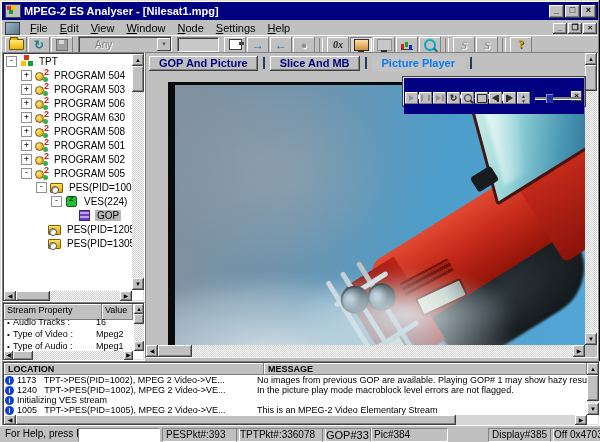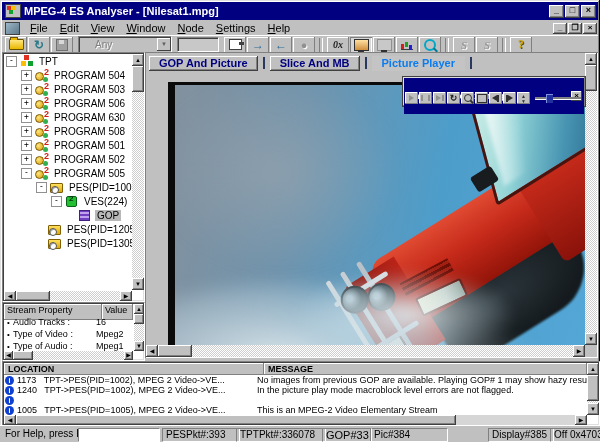--- a/index.html
+++ b/index.html
@@ -207,21 +207,21 @@
   .progress{position:absolute;top:2px;left:237px;width:80px;height:12px;border:1px solid;border-color:#808080 #fff #fff #808080;background:#fff;}
   .progress .fill{height:100%;background:#101090;}
 </style>
 </head>
 <body>
 
 <div id="app">
 
   <div class="titlebar">
     <span class="appicon"></span>
-    <span class="title">MPEG-4 ES Analyser - [Nilesat1.mpg]</span>
+    <span class="title">MPEG-2 ES Analyser - [Nilesat1.mpg]</span>
     <span class="winbtns">
       <span class="wbtn">_</span>
       <span class="wbtn">□</span>
       <span class="wbtn">×</span>
     </span>
   </div>
 
   <div class="menubar">
     <span class="docicon"></span>
     <span id="menu-items"><span class="mitem"><u>F</u>ile</span><span class="mitem"><u>E</u>dit</span><span class="mitem"><u>V</u>iew</span><span class="mitem"><u>W</u>indow</span><span class="mitem"><u>N</u>ode</span><span class="mitem"><u>S</u>ettings</span><span class="mitem"><u>H</u>elp</span></span>
@@ -508,21 +508,21 @@
   </div>
 
   <div class="log inset">
     <div class="loghead">
       <span class="lhcell c1">LOCATION</span>
       <span class="lhcell c2">MESSAGE</span>
     </div>
     <div class="logrows" id="log-rows">
         <div class="lrow"><span class="info-ic">i</span><span class="lloc">1173   TPT-&gt;PES(PID=1002), MPEG 2 Video-&gt;VE...</span><span class="lmsg">No images from previous GOP are available. Playing GOP# 1 may show hazy results</span></div>
         <div class="lrow"><span class="info-ic">i</span><span class="lloc">1240   TPT-&gt;PES(PID=1002), MPEG 2 Video-&gt;VE...</span><span class="lmsg">In the picture play mode macroblock level errors are not flagged.</span></div>
-        <div class="lrow"><span class="info-ic">i</span></div>
+        <div class="lrow"><span class="info-ic">i</span><span class="lmsg">Initializing VES stream</span></div>
         <div class="lrow"><span class="info-ic">i</span><span class="lloc">1005   TPT-&gt;PES(PID=1005), MPEG 2 Video-&gt;VE...</span><span class="lmsg">This is an MPEG-2 Video Elementary Stream</span></div>
         <div class="lrow"><span class="info-ic">i</span><span class="lloc">1173   TPT-&gt;PES(PID=1005), MPEG 2 Video-&gt;VE...</span><span class="lmsg">No images from previous GOP are available. Playing GOP# 1 may show hazy results</span></div>
       </div>
     <div class="sbv">
         <span class="sbtn">▲</span>
         <span class="sthumb"></span>
         <span class="sbtn">▼</span>
       </div>
     <div class="sbh">
         <span class="sbtn">◀</span>

